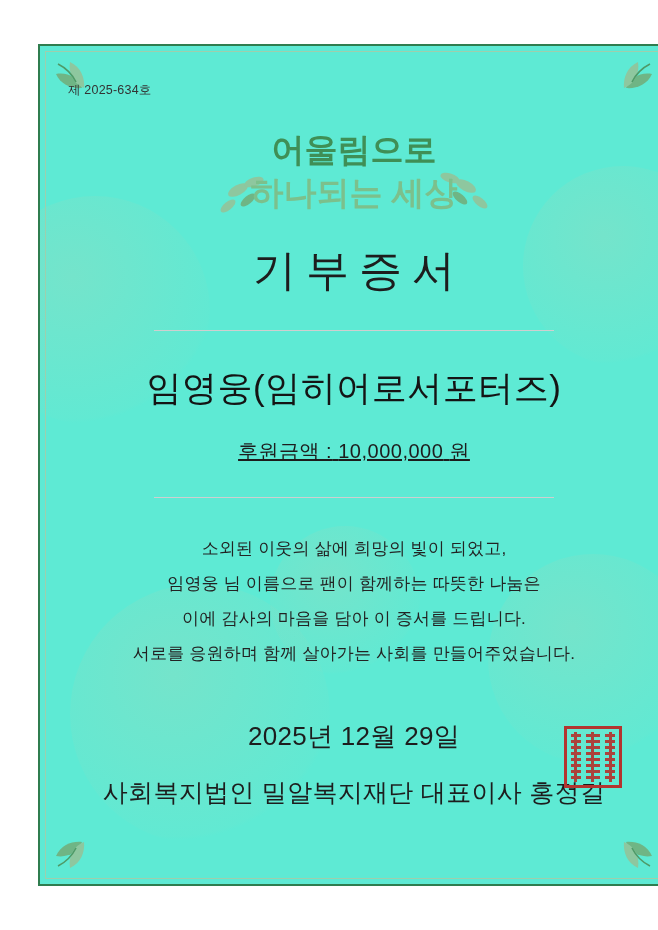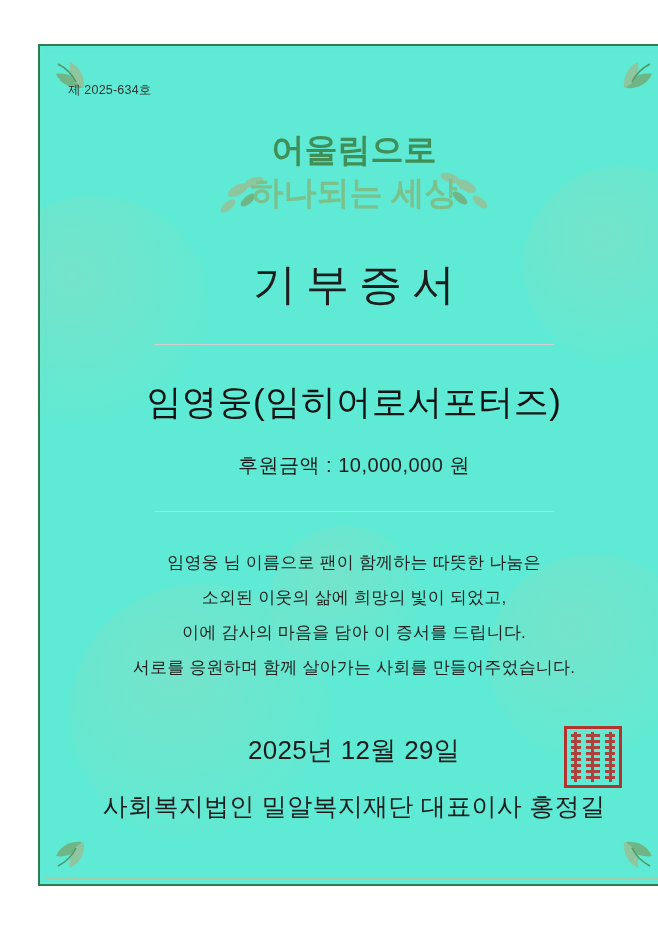--- a/index.html
+++ b/index.html
@@ -83,21 +83,21 @@
   
   .logo {
     width: 300px;
     height: 118px;
     margin: 0 auto;
     position: relative;
   }
   .logo svg { display: block; width: 100%; height: 100%; }
 
   .cert-title {
-    margin-top: 22px;
+    margin-top: 8px;
     font-size: 43px;
     font-weight: 500;
     letter-spacing: 10px;
     color: #1d1d1d;
     text-indent: 10px;
   }
 
   .rule {
     width: 400px;
     height: 1px;
@@ -111,20 +111,21 @@
     font-weight: 500;
     color: #141414;
     letter-spacing: 0.5px;
   }
 
   .amount {
     margin-top: 26px;
     font-size: 20px;
     color: #1d1d1d;
     letter-spacing: 0.5px;
+    text-decoration: underline;
   }
 
   .rule2 {
     width: 400px;
     height: 1px;
     background: #cfcfcf;
     margin: 32px auto 0 auto;
   }
 
   .body-text {
@@ -236,22 +237,22 @@
 
     <div class="amount">
       <span>후원금액 :</span>
       <span>10,000,000</span>
       <span>원</span>
     </div>
 
     <div class="rule2"></div>
 
     <div class="body-text">
+      <div>소외된 이웃의 삶에 희망의 빛이 되었고,</div>
       <div>임영웅 님 이름으로 팬이 함께하는 따뜻한 나눔은</div>
-      <div>소외된 이웃의 삶에 희망의 빛이 되었고,</div>
       <div>이에 감사의 마음을 담아 이 증서를 드립니다.</div>
       <div>서로를 응원하며 함께 살아가는 사회를 만들어주었습니다.</div>
     </div>
 
     <div class="date">2025년 12월 29일</div>
 
     <div class="signature">사회복지법인 밀알복지재단 대표이사 홍정길</div>
 
   </div>
 

